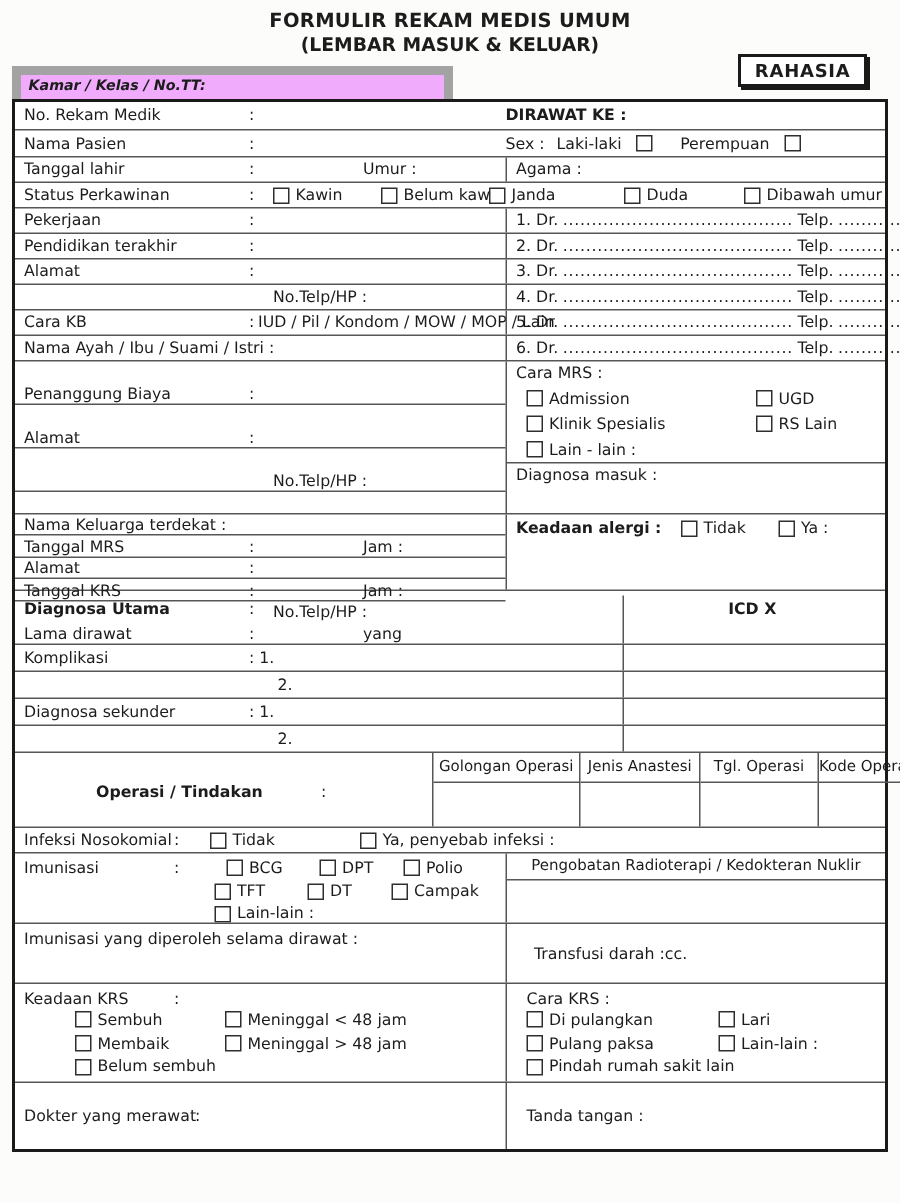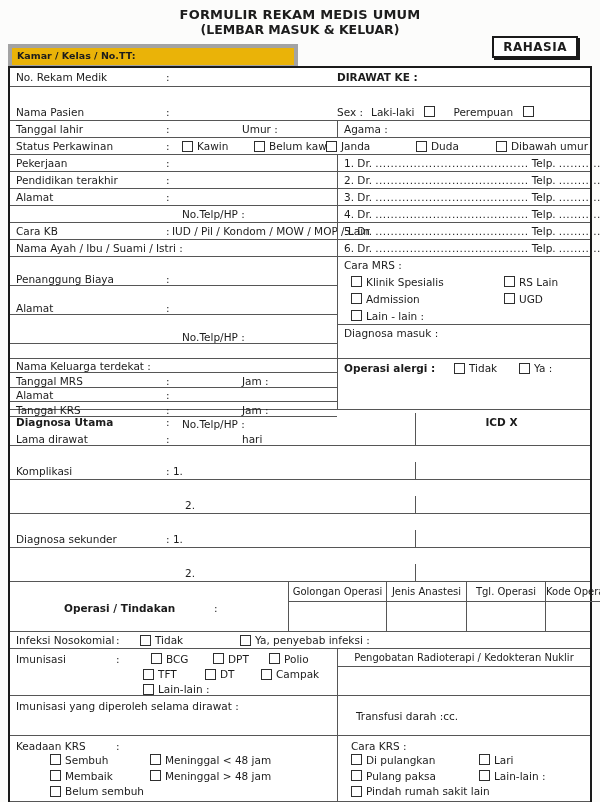--- a/index.html
+++ b/index.html
@@ -1,24 +1,24 @@
 <!DOCTYPE html>
 <html><head>
 <meta charset="utf-8">
 <style>
   html,body{margin:0;padding:0;}
   body{width:600px;height:802px;background:#fbfbf9;font-family:"DejaVu Sans",sans-serif;color:#1c1c1c;}
   .page{position:relative;width:600px;height:802px;background:#fcfcfb;overflow:hidden;}
   .title1{position:absolute;top:7px;left:0;right:0;text-align:center;font-size:13px;font-weight:bold;letter-spacing:.2px;}
   .title2{position:absolute;top:22px;left:0;right:0;text-align:center;font-size:12.5px;font-weight:bold;}
-  .room{position:absolute;left:8px;top:44px;width:272px;height:14px;border:4px solid #a3a3a3;background:#eab308;font-size:9.5px;font-weight:bold;padding:2px 5px 1px;}
+  .room{position:absolute;left:8px;top:44px;width:272px;height:14px;border:6px solid #a3a3a3;background:#f0abfc;font-size:9.5px;font-weight:bold;padding:2px 5px 1px;font-style:italic;}
   .rahasia{position:absolute;right:22px;top:36px;border:2px solid #1a1a1a;background:#fff;padding:2px 9px;font-size:12px;font-weight:bold;letter-spacing:.5px;box-shadow:2px 2px 0 #1a1a1a;}
   .tbl{position:absolute;left:8px;top:66px;width:580px;border:2px solid #1a1a1a;background:#fff;font-size:10.5px;}
   .r{display:flex;align-items:center;height:17px;border-bottom:1px solid #565656;box-sizing:border-box;position:relative;}
-  .h19{height:19px;}.h18{height:18px;margin-top:16px;}.h36{height:36px;}
+  .h19{height:19px;}.h18{height:18px;}.h36{height:36px;}
   .lc{width:327px;flex:none;display:flex;align-items:center;height:100%;box-sizing:border-box;}
   .rc{flex:1;display:flex;align-items:center;height:100%;box-sizing:border-box;}
   .bl{border-left:1px solid #565656;}
   .lab{padding-left:6px;width:150px;flex:none;white-space:nowrap;}
   .labsm{padding-left:6px;width:100px;flex:none;white-space:nowrap;}
   .colon{width:16px;flex:none;}
   .b{font-weight:bold;}
   .pl6{padding-left:6px;}.pl13{padding-left:13px;}
   .cb{width:11px;height:11px;border:1px solid #2e2e2e;background:#fff;display:inline-block;flex:none;margin-right:4px;box-sizing:border-box;}
   .opt{display:inline-flex;align-items:center;flex:none;white-space:nowrap;}
@@ -231,38 +231,38 @@
         <div class="br telp-center">
             <span>No.Telp/HP :</span>
           </div>
       </div>
       <div class="bcol brc">
         <div class="mrsblock">
           <div class="mrstitle">Cara MRS :</div>
           <div class="mline">
               <span class="opt w153">
                 <span class="cb"></span>
+                <span>Admission</span>
+              </span>
+              <span class="opt">
+                <span class="cb"></span>
+                <span>UGD</span>
+              </span>
+            </div>
+          <div class="mline">
+              <span class="opt w153">
+                <span class="cb"></span>
                 <span>Klinik Spesialis</span>
               </span>
               <span class="opt">
                 <span class="cb"></span>
                 <span>RS Lain</span>
               </span>
             </div>
           <div class="mline">
-              <span class="opt w153">
-                <span class="cb"></span>
-                <span>Admission</span>
-              </span>
-              <span class="opt">
-                <span class="cb"></span>
-                <span>UGD</span>
-              </span>
-            </div>
-          <div class="mline">
               <span class="opt">
                 <span class="cb"></span>
                 <span>Lain - lain  :</span>
               </span>
             </div>
         </div>
         <div class="dmasuk">Diagnosa masuk :</div>
       </div>
     </div>
 
@@ -274,25 +274,25 @@
             <span class="umur">Jam :</span>
           </div>
         <div class="br">
             <span class="lab">Tanggal KRS</span>
             <span class="colon">:</span>
             <span class="umur">Jam :</span>
           </div>
         <div class="br">
             <span class="lab">Lama dirawat</span>
             <span class="colon">:</span>
-            <span class="umur">hari</span>
+            <span class="umur">yang</span>
           </div>
       </div>
       <div class="brc riwayat">
-        <span class="b pl6 w110" style="flex:none;">Operasi alergi  :</span>
+        <span class="b pl6 w110" style="flex:none;">Keadaan alergi  :</span>
         <span class="opt w65">
             <span class="cb"></span>
             <span>Tidak</span>
           </span>
         <span class="opt">
             <span class="cb"></span>
             <span>Ya   :</span>
           </span>
       </div>
     </div>

